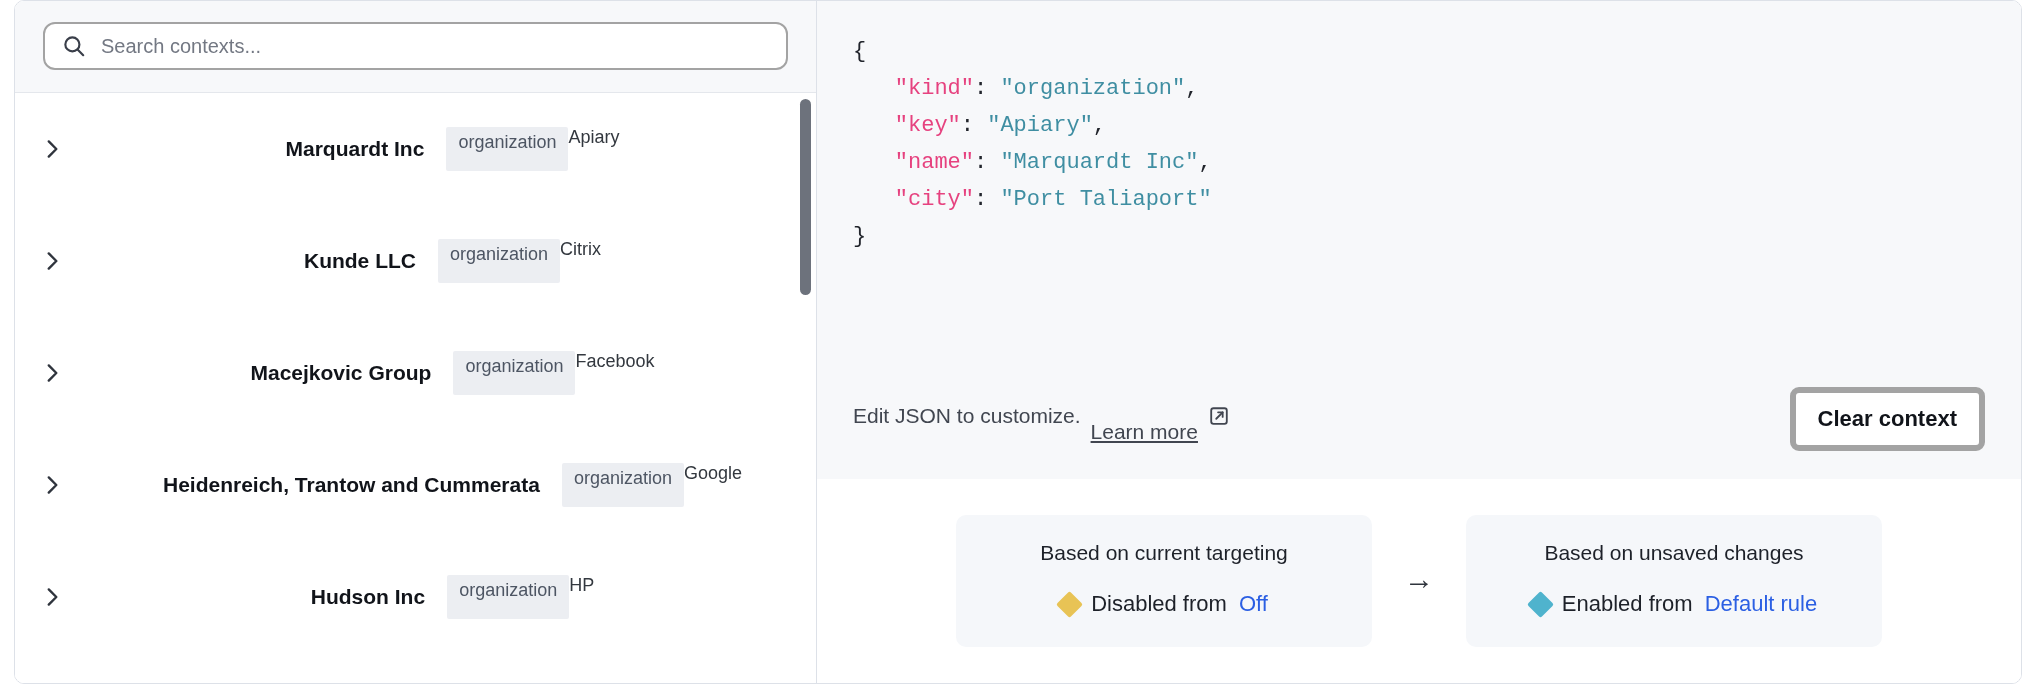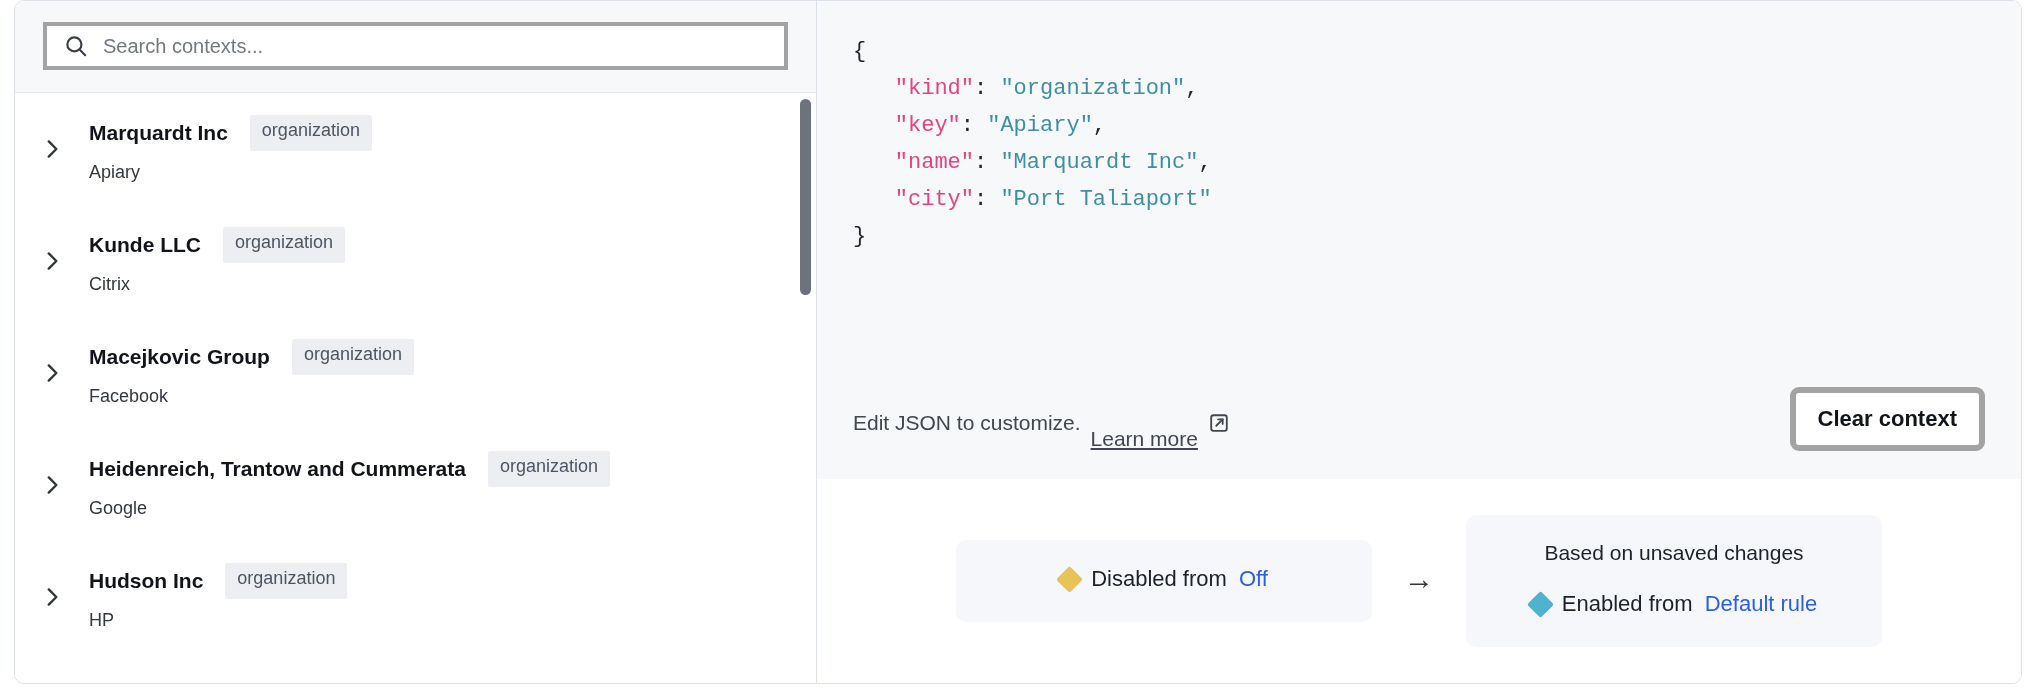--- a/index.html
+++ b/index.html
@@ -34,22 +34,22 @@
   }
 
   .search-header {
     background: #f7f8fa;
     border-bottom: 1px solid #e4e7ec;
     padding: 21px 28px 22px 28px;
   }
   .search-box {
     height: 48px;
     background: #ffffff;
-    border: 4px solid #a3a3a3;
-    border-radius: 0;
+    border: 2px solid #a3a3a3;
+    border-radius: 12px;
     display: flex;
     align-items: center;
     padding: 0 16px;
     gap: 14px;
   }
   .search-box svg { flex: 0 0 auto; display:block; }
   .search-input {
     border: none;
     outline: none;
     background: transparent;
@@ -81,47 +81,46 @@
     width: 74px;
     flex: 0 0 74px;
     display: flex;
     align-items: center;
     justify-content: center;
     color: #3a3f4a;
   }
   .ctx-main {
     flex: 1 1 auto;
     display: flex;
-    flex-direction: column;
+    flex-direction: row;
     justify-content: center;
     min-width: 0;
   }
   .ctx-titleline {
     display: flex;
     align-items: center;
     gap: 22px;
   }
   .ctx-name {
     font-size: 21px;
     font-weight: bold;
     color: #11141a;
     white-space: nowrap;
   }
   .ctx-badge {
     background: #eceef2;
     color: #4d5563;
     font-size: 18px;
     border-radius: 2px;
-    padding: 5px 12px 10px 12px;
+    padding: 5px 12px 18px 12px;
     white-space: nowrap;
   }
   .ctx-sub {
     font-size: 18px;
     color: #33383f;
-    margin-top: 11px;
   }
 
   
   .scroll-thumb {
     position: absolute;
     right: 5px;
     top: 6px;
     width: 11px;
     height: 196px;
     border-radius: 6px;
@@ -154,21 +153,21 @@
     flex: 1 1 auto;
     white-space: pre;
   }
   .j-brace { color: #21242b; }
   .j-key   { color: #e6427f; }
   .j-punc  { color: #21242b; }
   .j-str   { color: #3f8ea2; }
 
   .json-footer {
     display: flex;
-    align-items: flex-end;
+    align-items: flex-start;
     justify-content: space-between;
     padding: 0 36px 28px 36px;
   }
   .edit-hint {
     font-size: 21px;
     color: #414650;
     display: flex;
     align-items: center;
     gap: 10px;
   }
@@ -356,20 +355,21 @@
             </svg>
           </span>
         </div>
         <button class="clear-btn">Clear context</button>
       </div>
     </div>
 
     <div class="compare-area">
 
       <div class="compare-card">
+        <div class="cc-title">Based on current targeting</div>
         <div class="cc-statusline">
           <span class="diamond" style="background:#e8c355"></span>
           <span>Disabled from</span>
           <span class="cc-link">Off</span>
         </div>
       </div>
 
       <div class="arrow-mid">→</div>
 
       <div class="compare-card">

